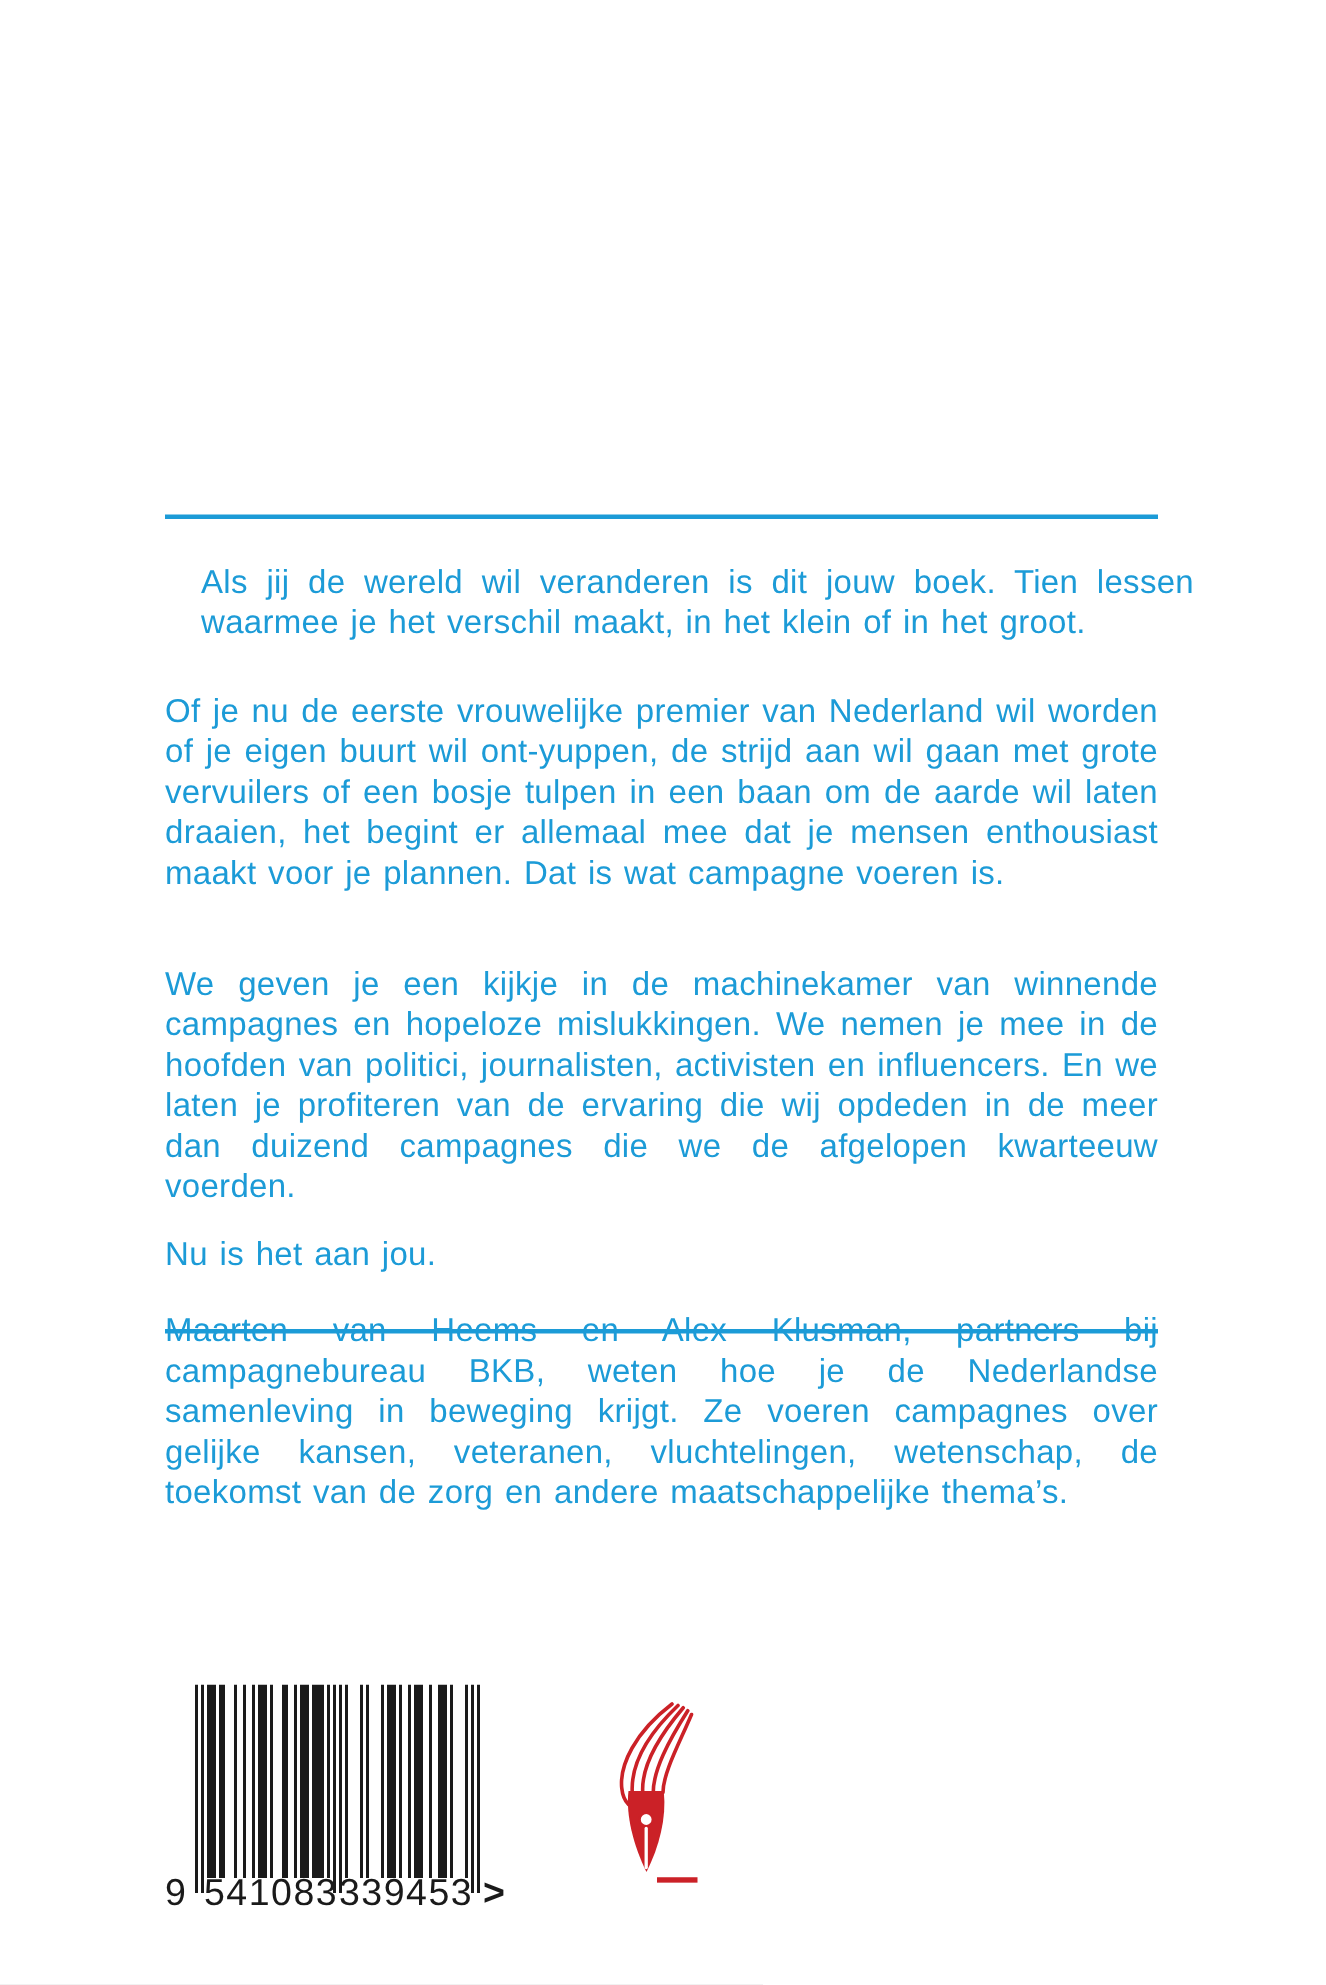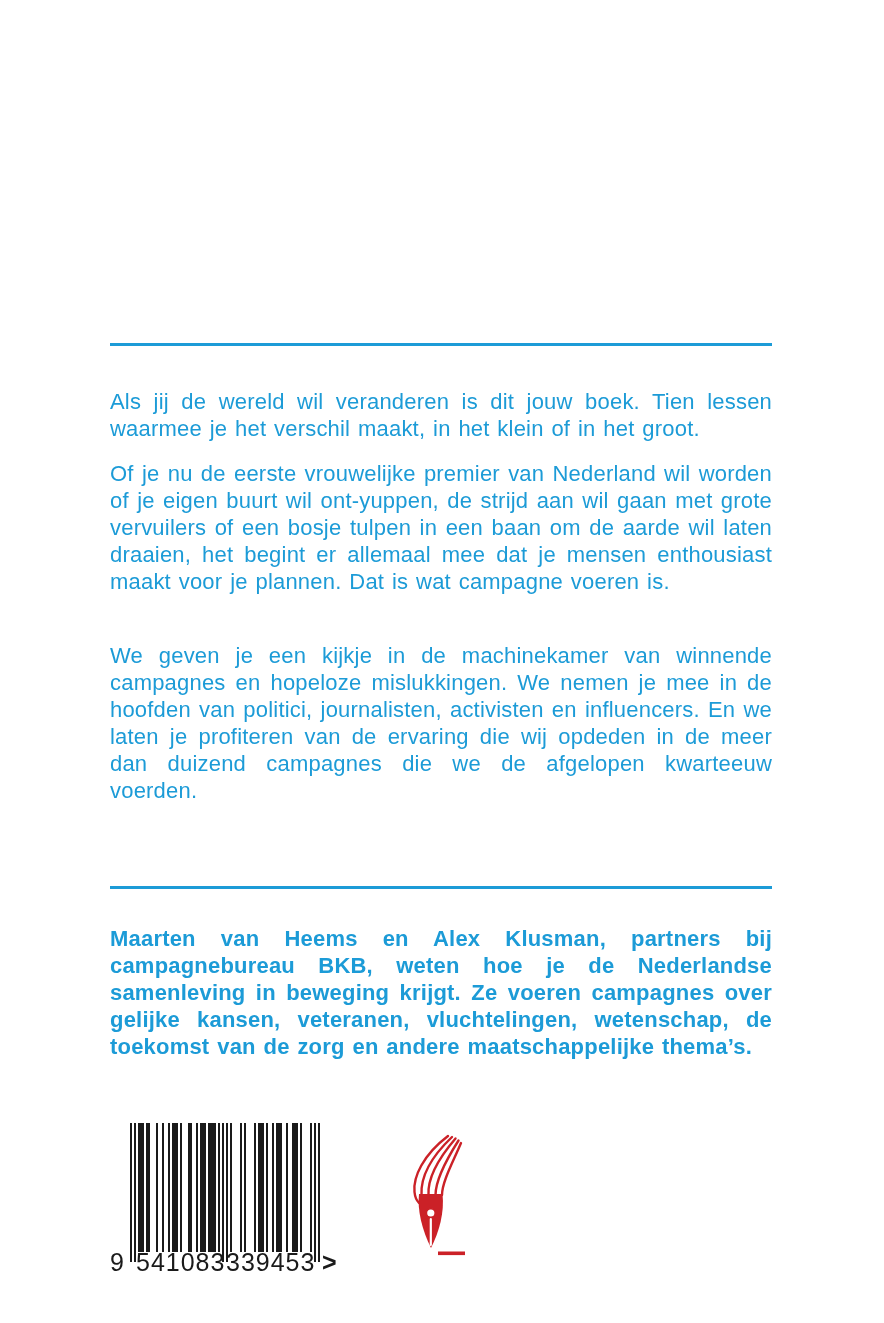--- a/index.html
+++ b/index.html
@@ -23,25 +23,25 @@
   }
   .rule-top{top:343px;}
   .rule-bottom{top:886px;}
   .body-text{
     position:absolute;left:110px;width:662px;margin:0;
     font-size:22px;line-height:27px;
     letter-spacing:0.2px;word-spacing:1.5px;
     color:var(--blue);
     text-align:justify;
   }
-  .p1{top:388px;}
+  .p1{top:374px;margin-left:24px;}
   .p2{top:460px;}
   .p3{top:642px;}
   .p4{top:822px;text-align:left;}
-  .bio{top:925px;font-weight:bold;}
+  .bio{top:873px;}
   
   .barcode{
     position:absolute;left:110px;top:1123px;width:236px;height:152px;
   }
   .barcode svg{position:absolute;left:20px;top:0;}
   .barcode svg rect{fill:var(--black);}
   .bc-digit{
     position:absolute;top:126px;
     font-size:25px;line-height:26px;color:var(--black);
     white-space:nowrap;
@@ -65,20 +65,21 @@
 <div class="page">
 
   <div class="title">
   </div>
 
   <div class="rule rule-top"></div>
 
   <p class="body-text p1">Als jij de wereld wil veranderen is dit jouw boek. Tien lessen waarmee je het verschil maakt, in het klein of in het groot.</p>
   <p class="body-text p2">Of je nu de eerste vrouwelijke premier van Nederland wil worden of je eigen buurt wil ont-yuppen, de strijd aan wil gaan met grote vervuilers of een bosje tulpen in een baan om de aarde wil laten draaien, het begint er allemaal mee dat je mensen enthousiast maakt voor je plannen. Dat is wat campagne voeren is.</p>
   <p class="body-text p3">We geven je een kijkje in de machinekamer van winnende campagnes en hopeloze mislukkingen. We nemen je mee in de hoofden van politici, journalisten, activisten en influencers. En we laten je profiteren van de ervaring die wij opdeden in de meer dan duizend campagnes die we de afgelopen kwarteeuw voerden.</p>
+  <p class="body-text p4">Nu is het aan jou.</p>
 
   <div class="rule rule-bottom"></div>
 
   <p class="body-text bio">Maarten van Heems en Alex Klusman, partners bij campagnebureau BKB, weten hoe je de Nederlandse samenleving in beweging krijgt. Ze voeren campagnes over gelijke kansen, veteranen, vluchtelingen, wetenschap, de toekomst van de zorg en andere maatschappelijke thema’s.</p>
 
   <div class="barcode">
     <svg width="190" height="139" viewBox="0 0 190 139">
         <rect x="0" y="0" width="2" height="139"></rect>
         <rect x="4" y="0" width="2" height="139"></rect>
         <rect x="8" y="0" width="6" height="129"></rect>

